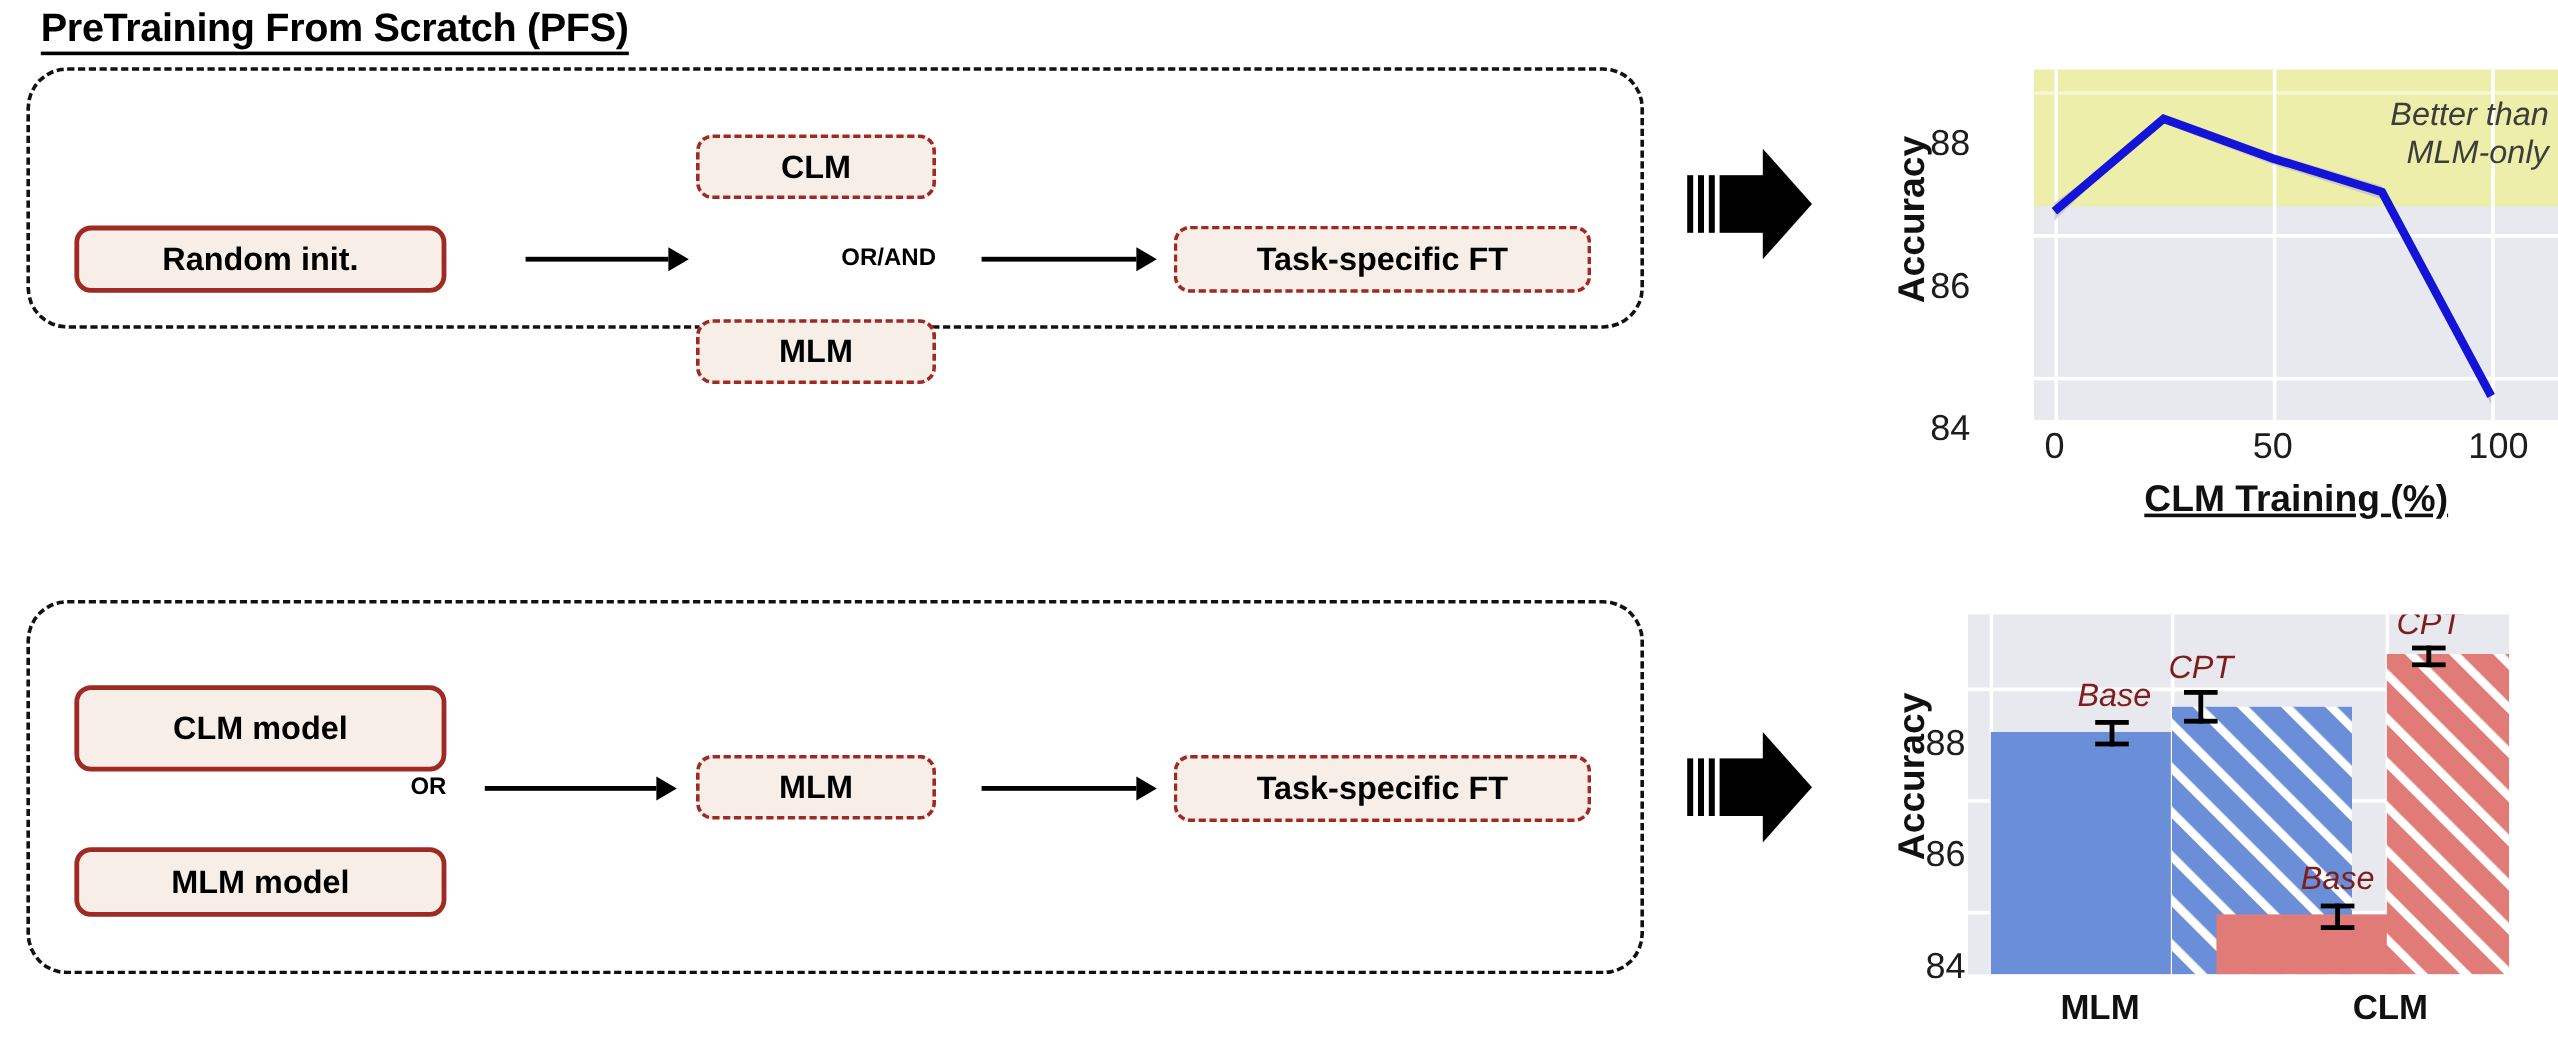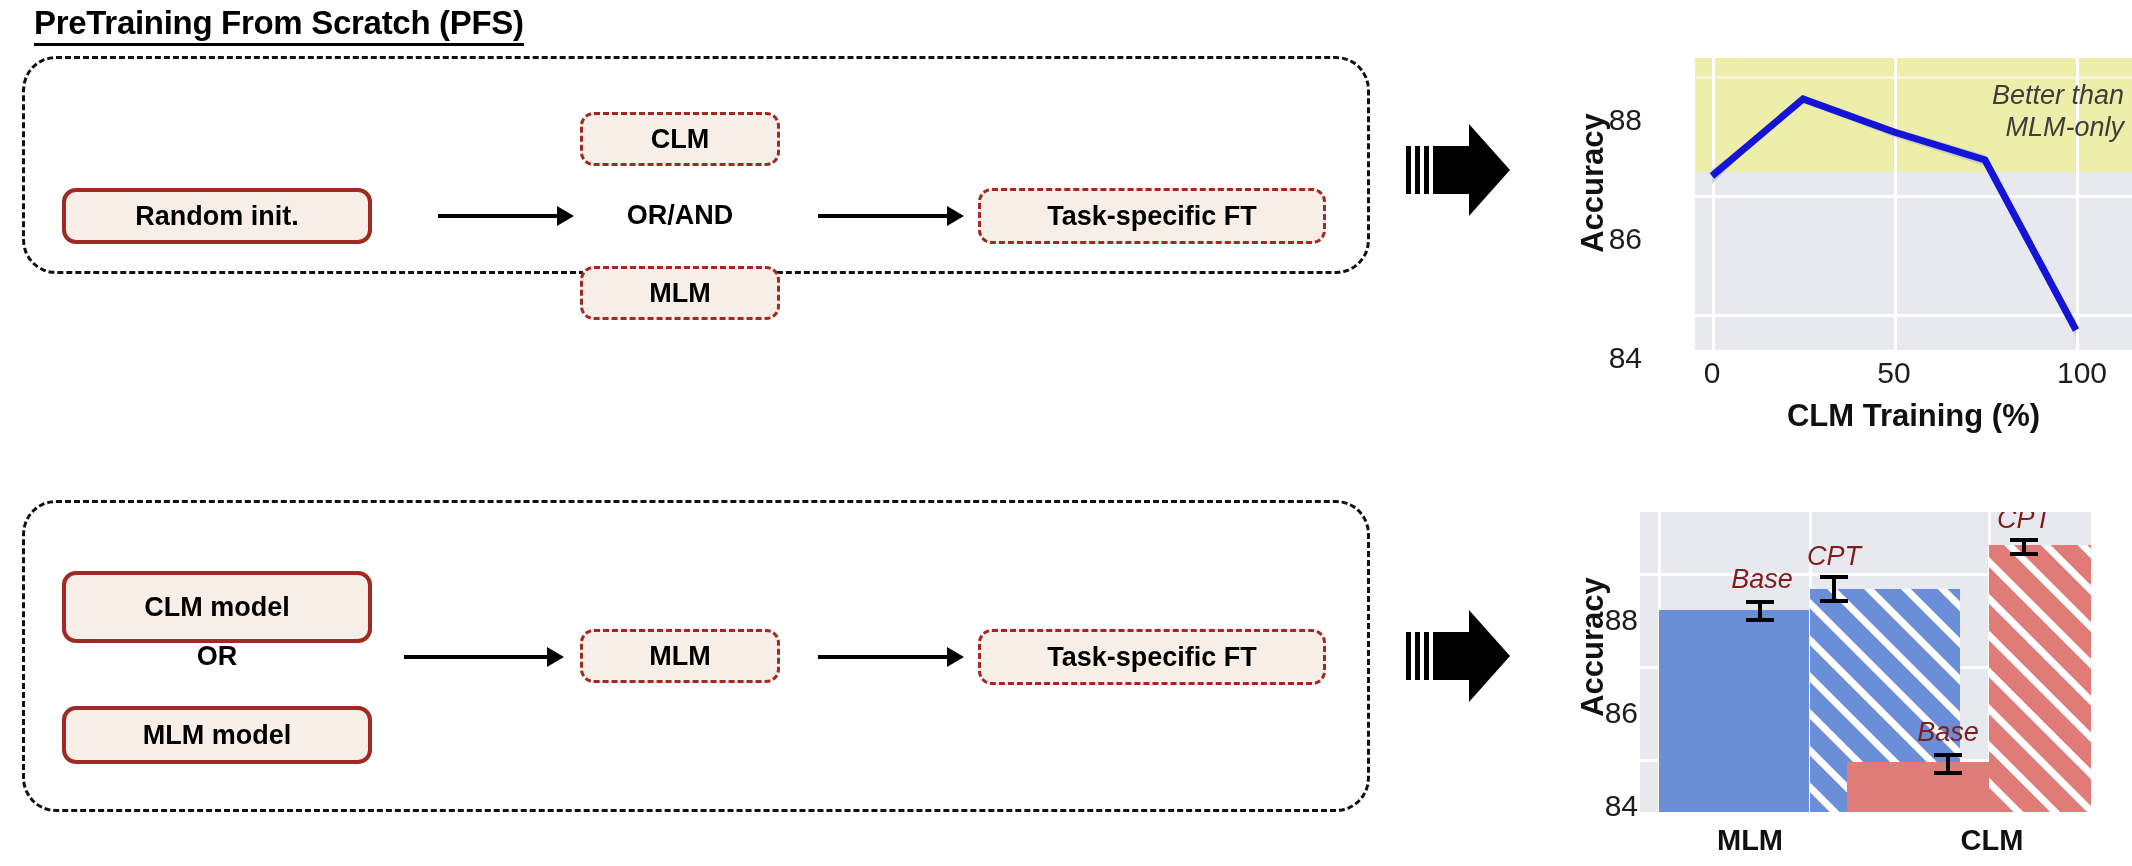--- a/index.html
+++ b/index.html
@@ -47,24 +47,24 @@
   }
   .node.dashed{
     border:3px dashed #9e2a23;
     border-radius:14px;
     font-size:27px;
   }
 
   .plain-label{
     position:absolute;
     font-weight:bold;
-    font-size:27px;
+    font-size:20px;
     color:#000;
     white-space:nowrap;
-    display:flex;align-items:center;justify-content:center;
+    display:flex;align-items:center;justify-content:flex-end;
   }
 
   
   .arrow{position:absolute;height:26px;}
   .arrow .shaft{position:absolute;left:0;top:11px;height:3.5px;background:#000;}
   .arrow .head{position:absolute;top:3px;width:0;height:0;
     border-top:10px solid transparent;border-bottom:10px solid transparent;
     border-left:17px solid #000;}
 
   
@@ -185,21 +185,21 @@
     <div class="annot" style="right:8px;top:22px;">
       <div>Better than</div>
       <div>MLM-only</div>
     </div>
   </div>
 
   <div class="xtick" style="left:122px;top:336px;width:60px;">0</div>
   <div class="xtick" style="left:304px;top:336px;width:60px;">50</div>
   <div class="xtick" style="left:486px;top:336px;width:72px;">100</div>
 
-  <div class="axis-title-x" style="left:135px;top:378px;width:437px;">CLM Training (%)</div>
+  <div class="axis-title-x" style="left:135px;top:378px;width:437px;text-decoration:underline;">CLM Training (%)</div>
 </div>
 
 <div class="sec-title" style="left:34px;top:448px;">
   <span class="rule"></span>
 </div>
 
 <div class="flow-box" style="left:22px;top:500px;width:1348px;height:312px;"></div>
 
 <div class="node solid" style="left:62px;top:571px;width:310px;height:72px;">
   <span>CLM model</span>

